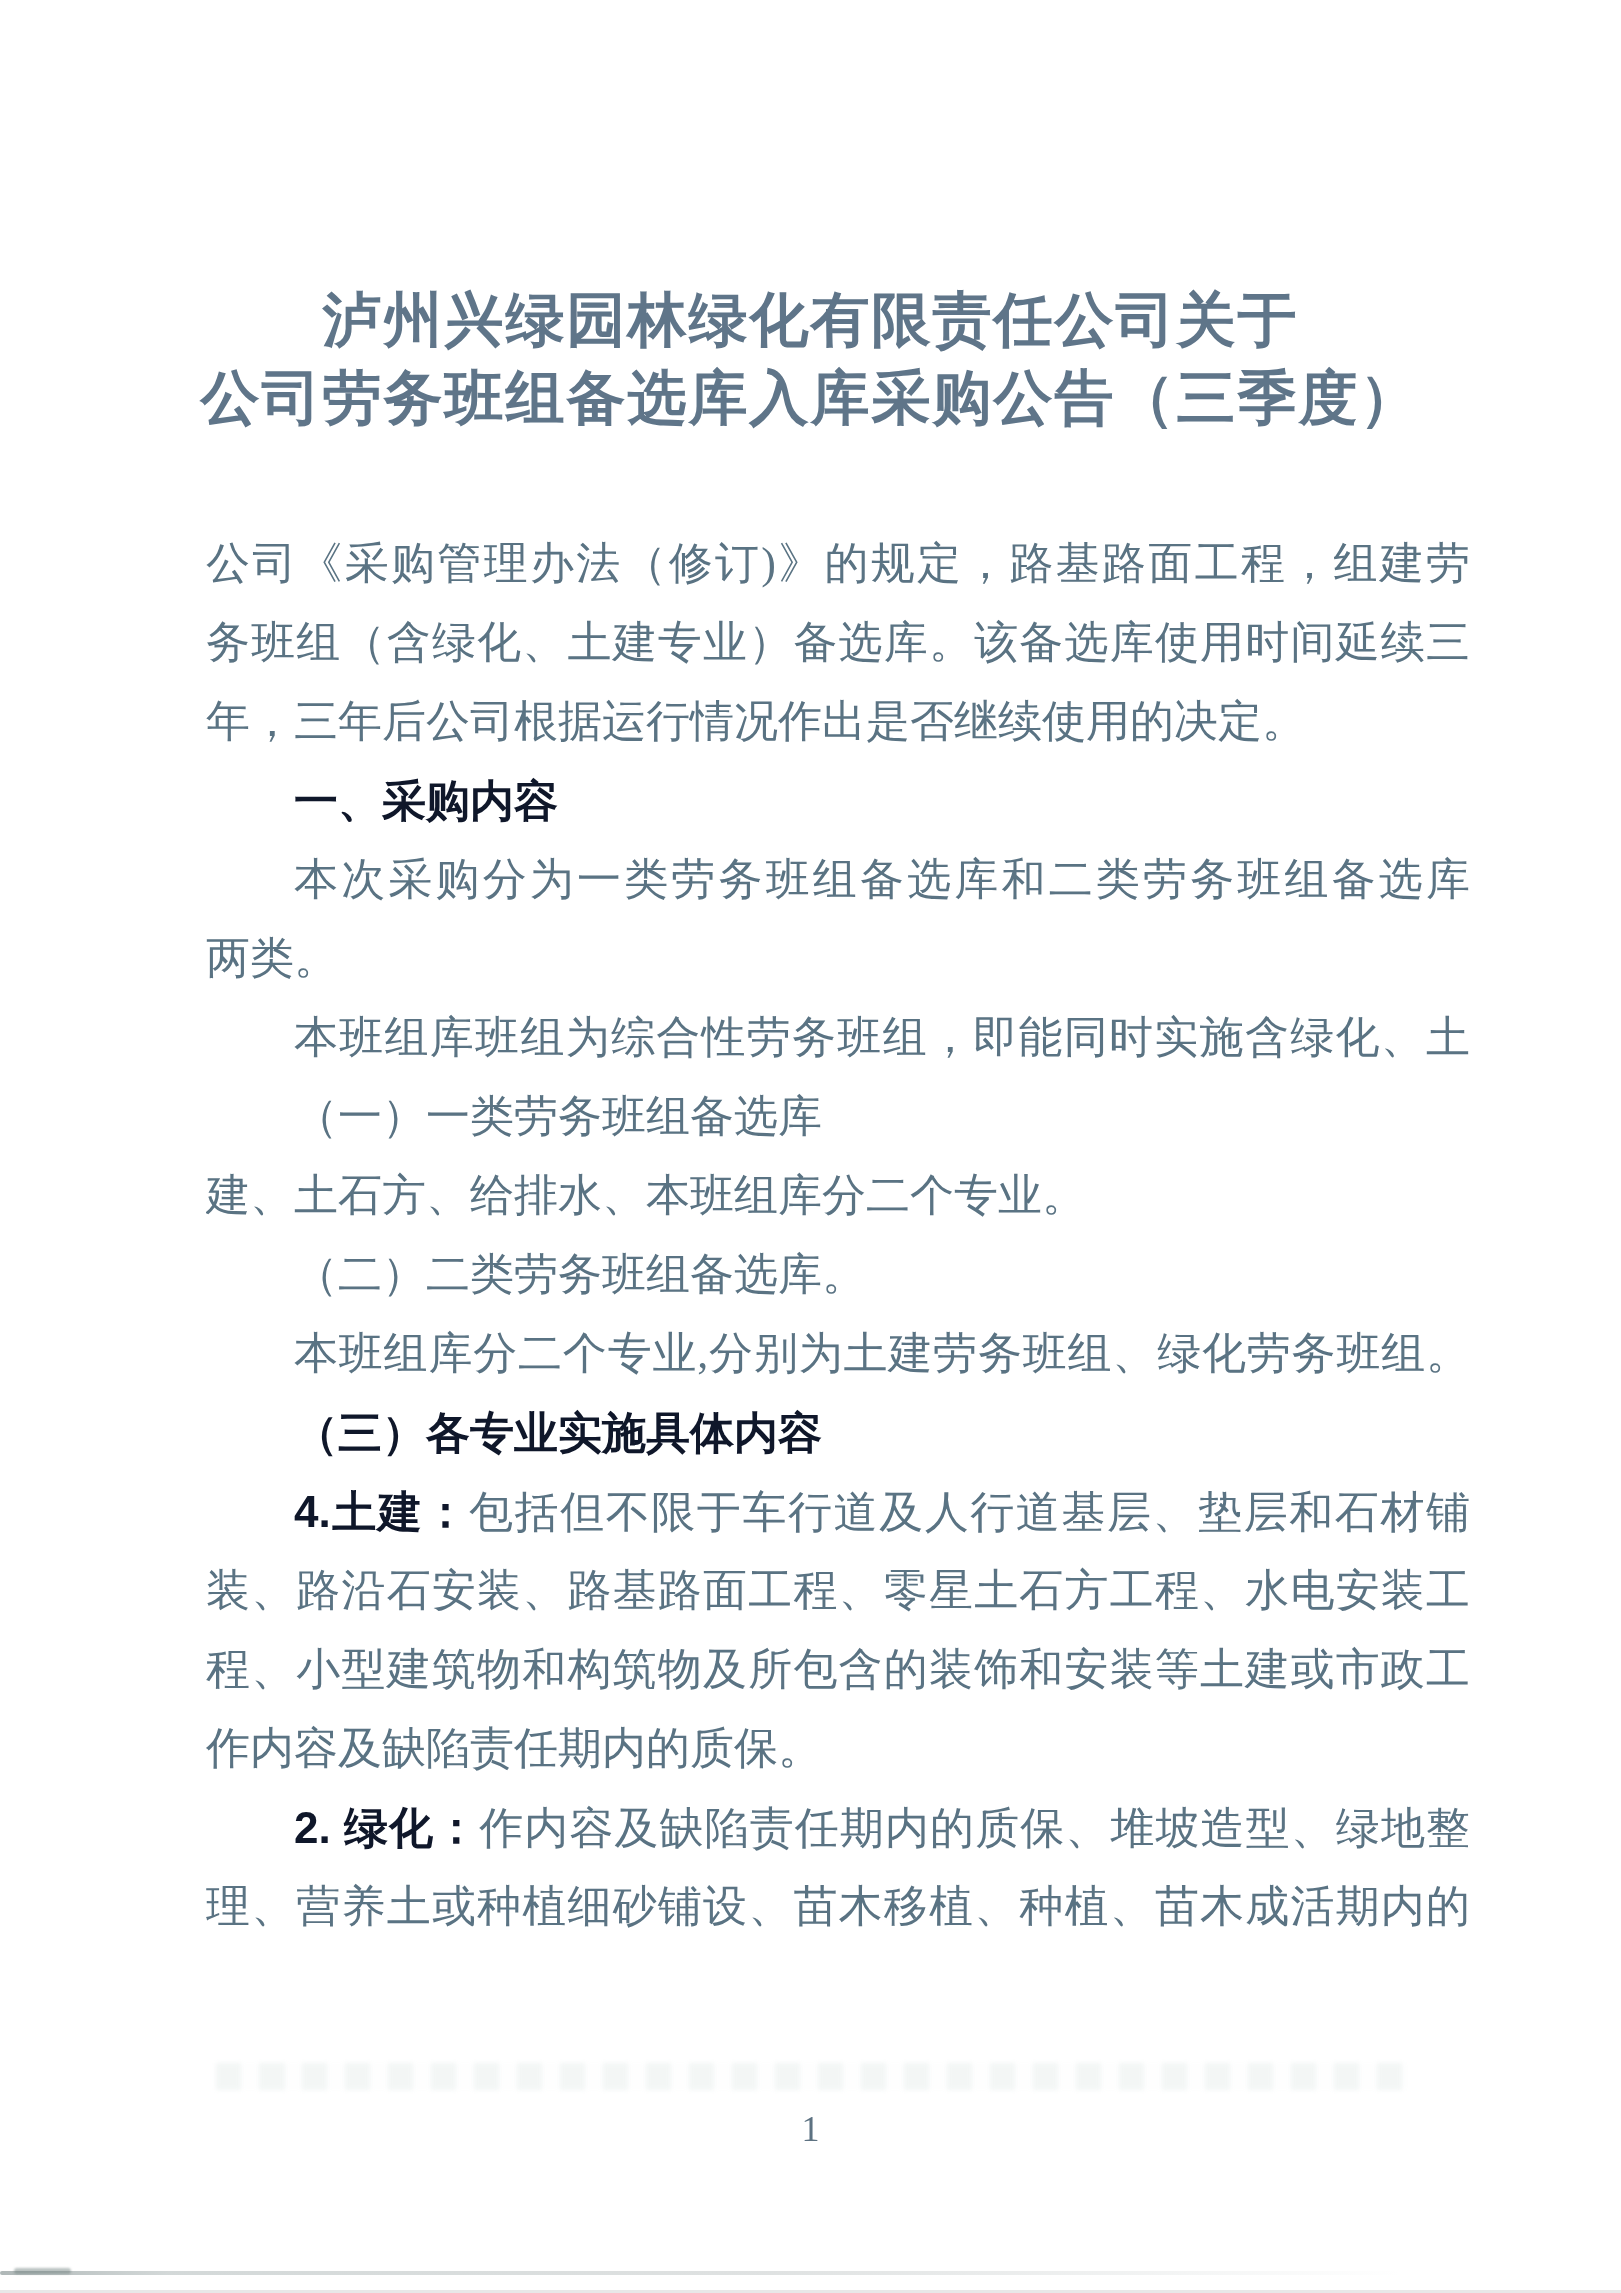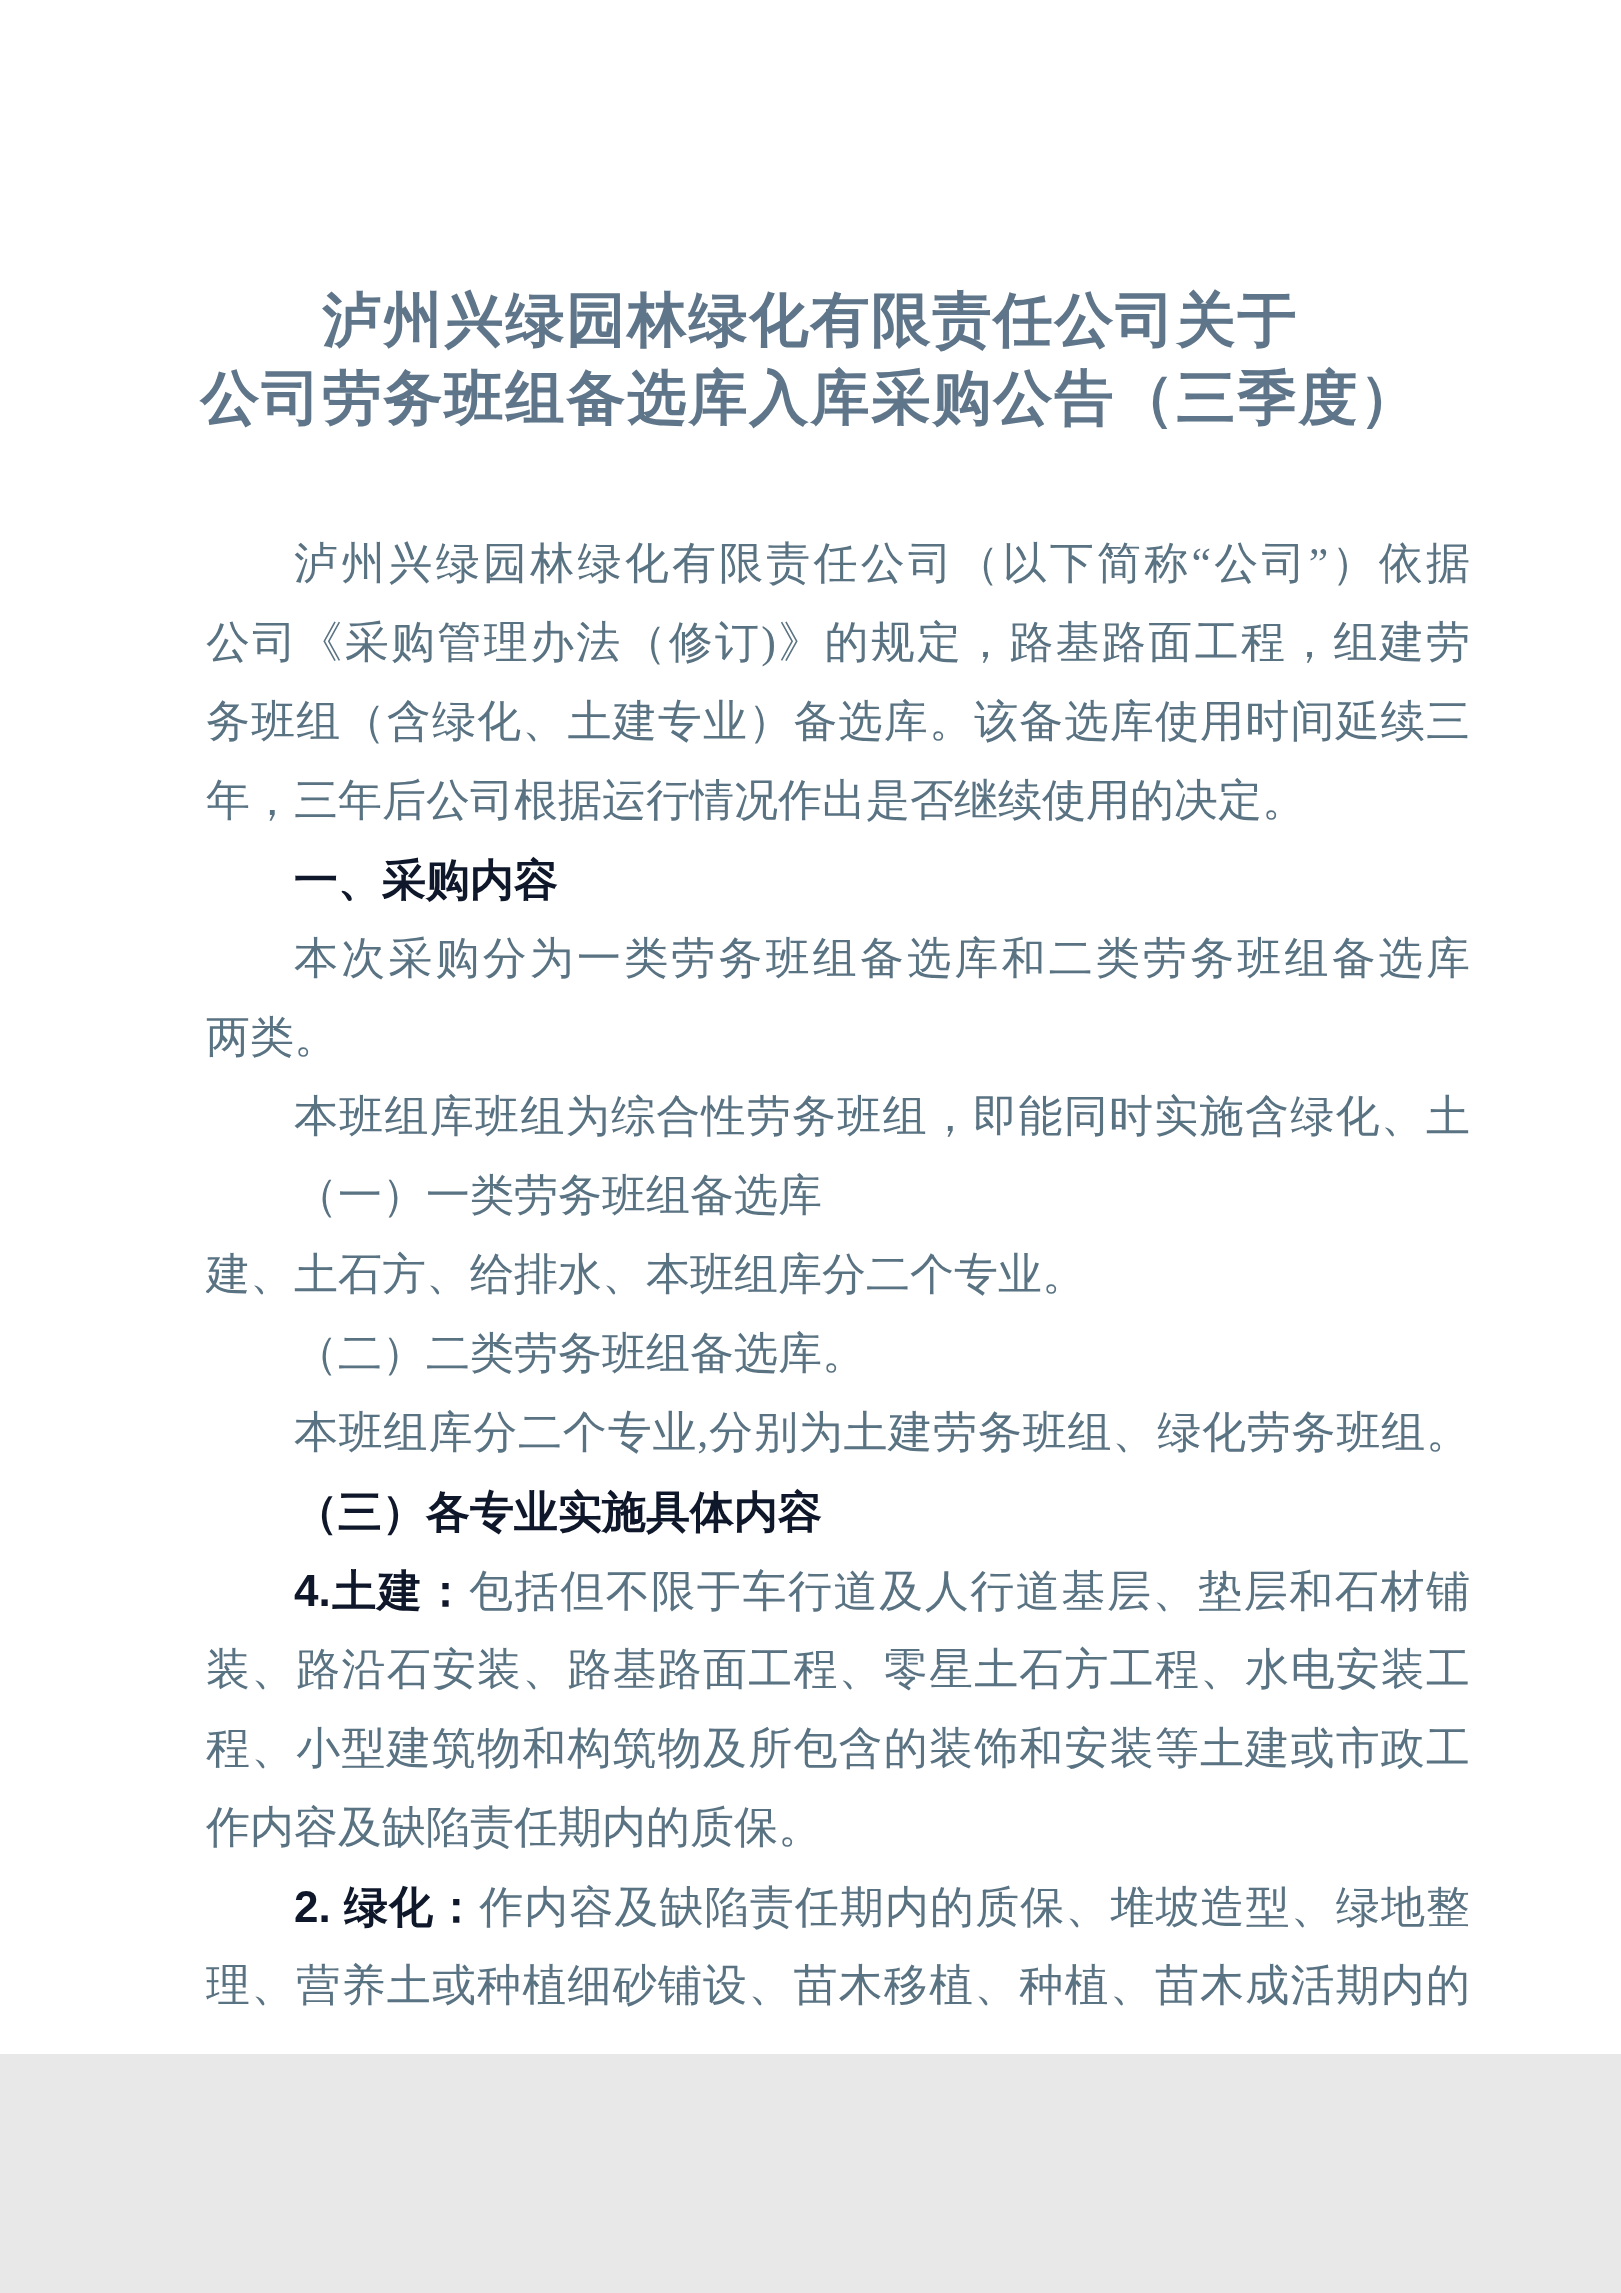--- a/index.html
+++ b/index.html
@@ -1,18 +1,18 @@
 <!DOCTYPE html>
 <html><head>
 <meta charset="utf-8">
 <style>
   html,body{margin:0;padding:0;background:#e8e8e8;}
   .page{
     position:relative;
-    width:1621px;height:2054px;
+    width:1621px;height:2290px;
     margin:0 auto;
     background:#ffffff;
     overflow:hidden;
     font-family:"Liberation Serif", serif;
   }
   
   .title-block{
     position:absolute;top:281px;left:0;right:0;
     text-align:center;
     color:#5f7589;
@@ -83,21 +83,20 @@
 <body>
 
 <div class="page">
 
   <div class="title-block">
     <div class="title-line">泸州兴绿园林绿化有限责任公司关于</div>
     <div class="title-line">公司劳务班组备选库入库采购公告（三季度）</div>
   </div>
 
   <div class="body-block">
-    <div class="line ind just">泸州兴绿园林绿化有限责任公司（以下简称“公司”）依据</div>
     <div class="line just">公司《采购管理办法（修订)》的规定，路基路面工程，组建劳</div>
     <div class="line just">务班组（含绿化、土建专业）备选库。该备选库使用时间延续三</div>
     <div class="line">年，三年后公司根据运行情况作出是否继续使用的决定。</div>
     <div class="line ind bold">一、采购内容</div>
     <div class="line ind just">本次采购分为一类劳务班组备选库和二类劳务班组备选库</div>
     <div class="line">两类。</div>
     <div class="line ind just">本班组库班组为综合性劳务班组，即能同时实施含绿化、土</div>
     <div class="line ind">（一）一类劳务班组备选库</div>
     <div class="line">建、土石方、给排水、本班组库分二个专业。</div>
     <div class="line ind">（二）二类劳务班组备选库。</div>

